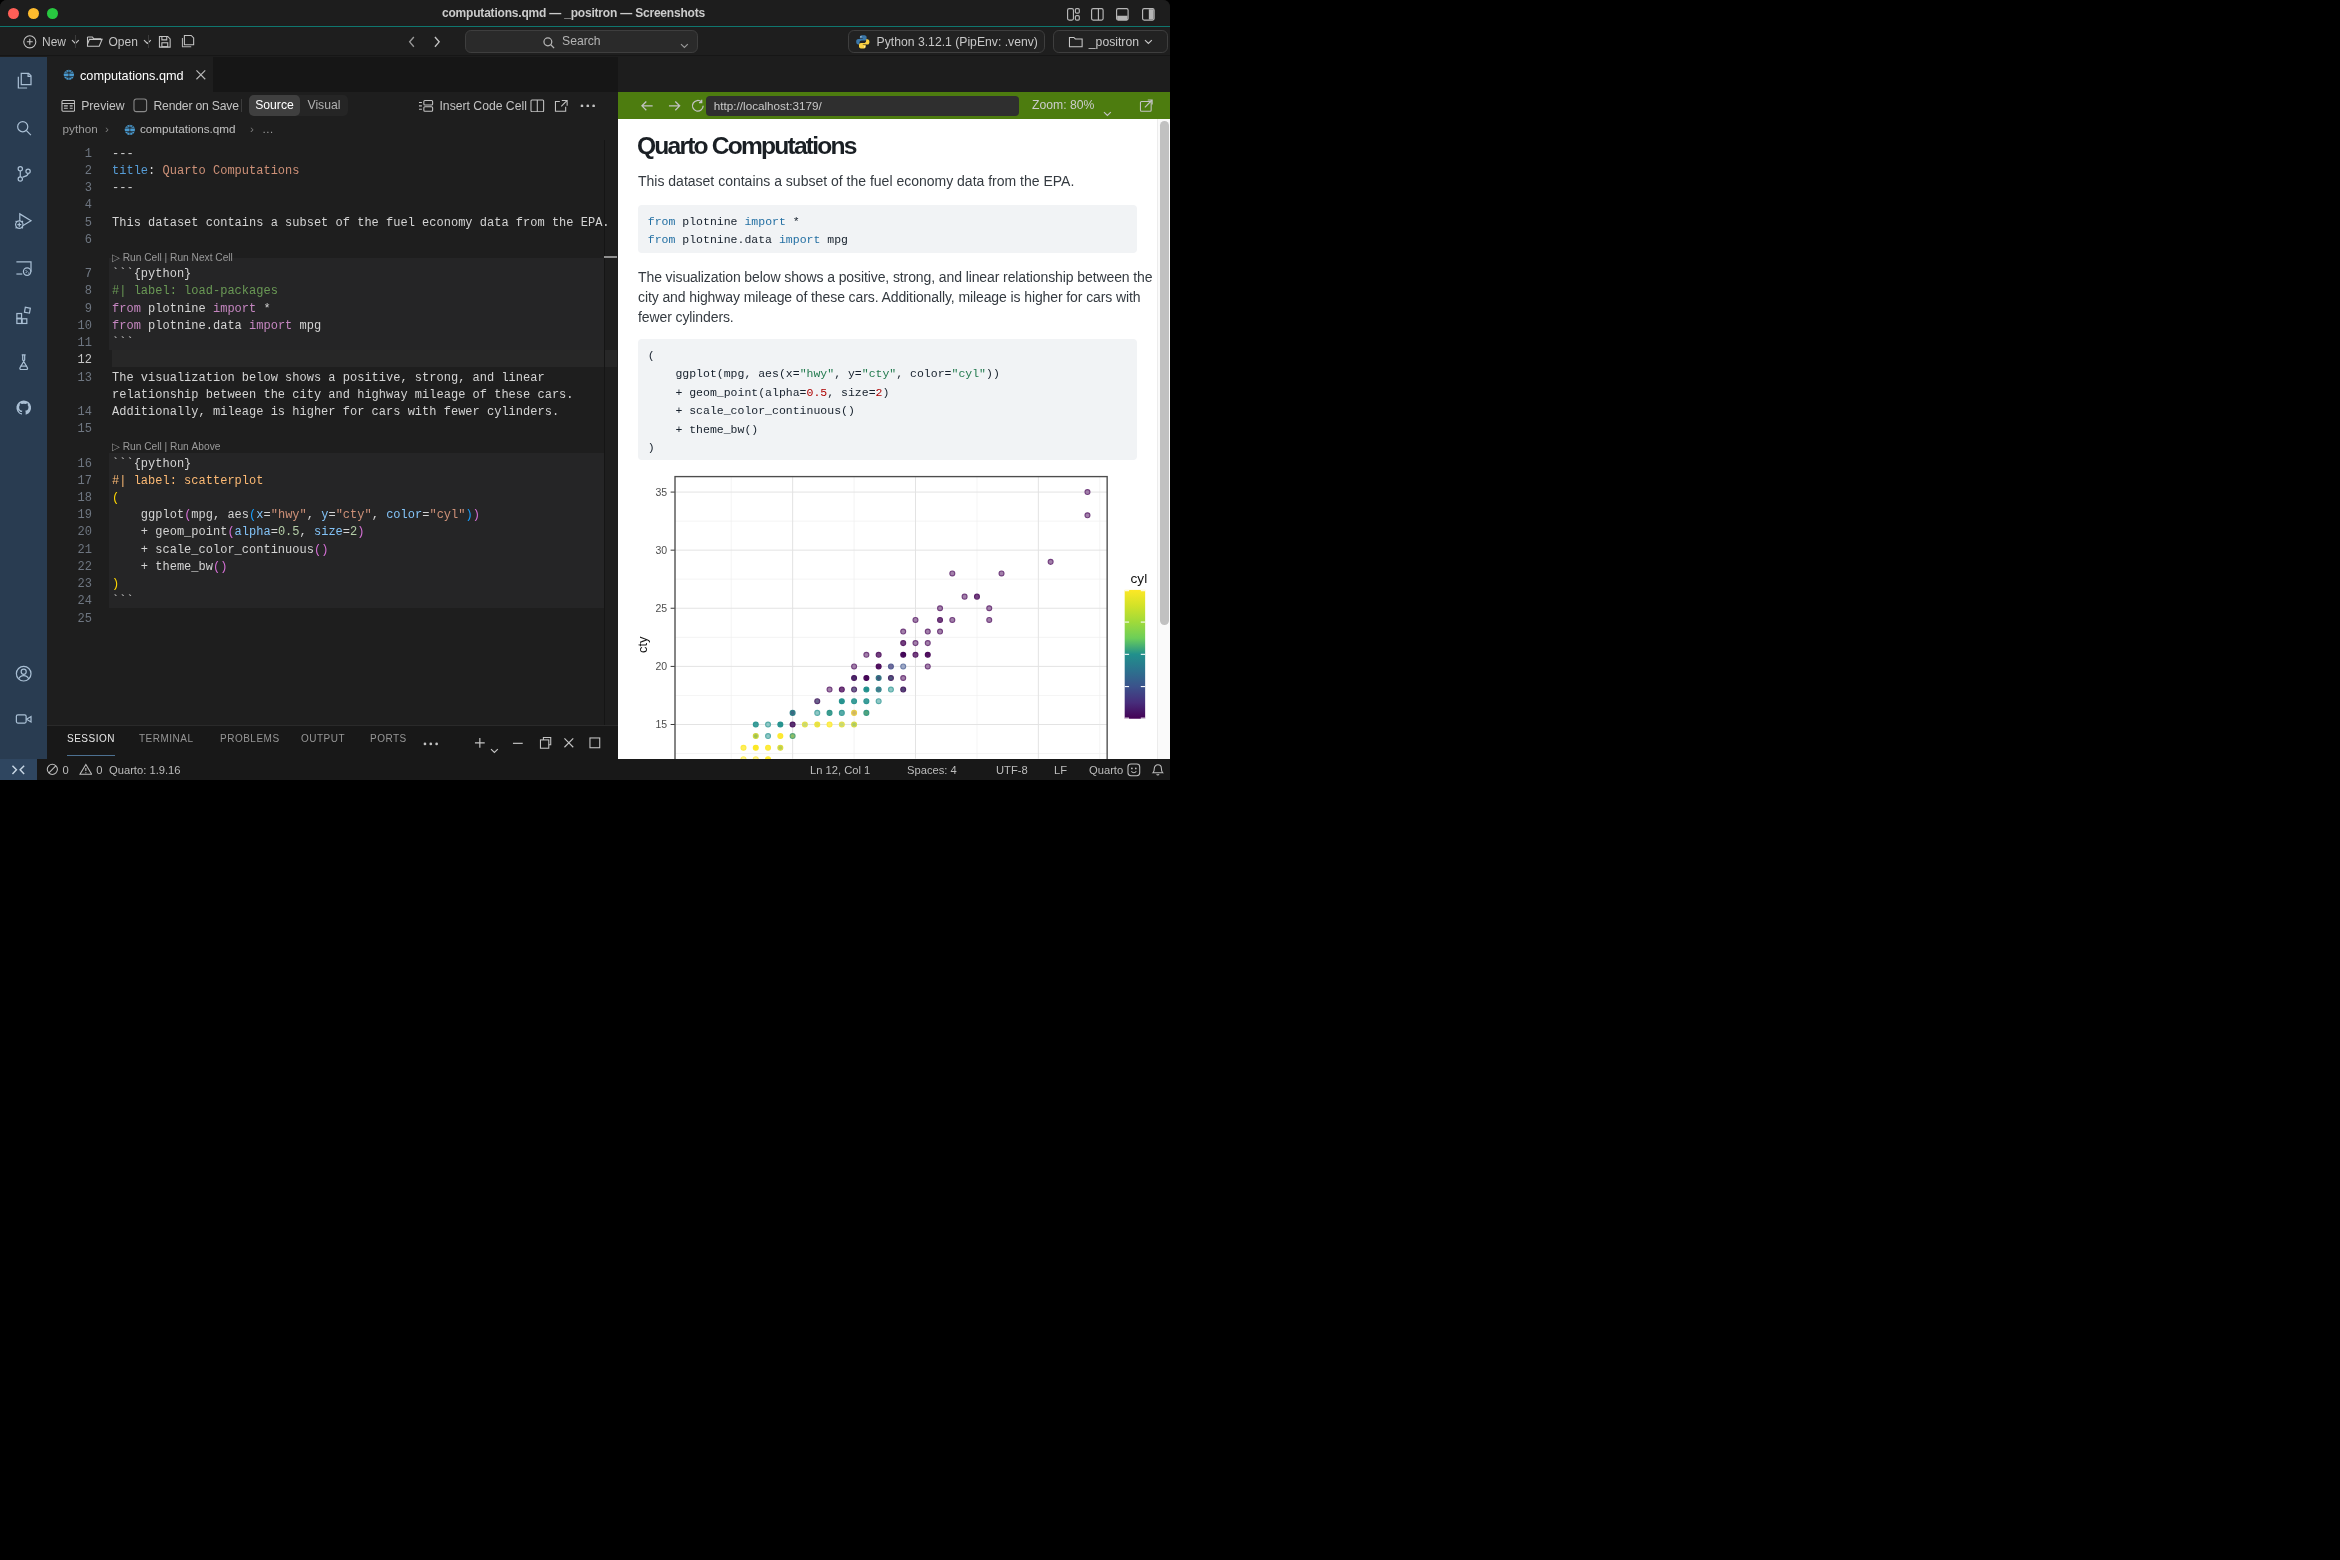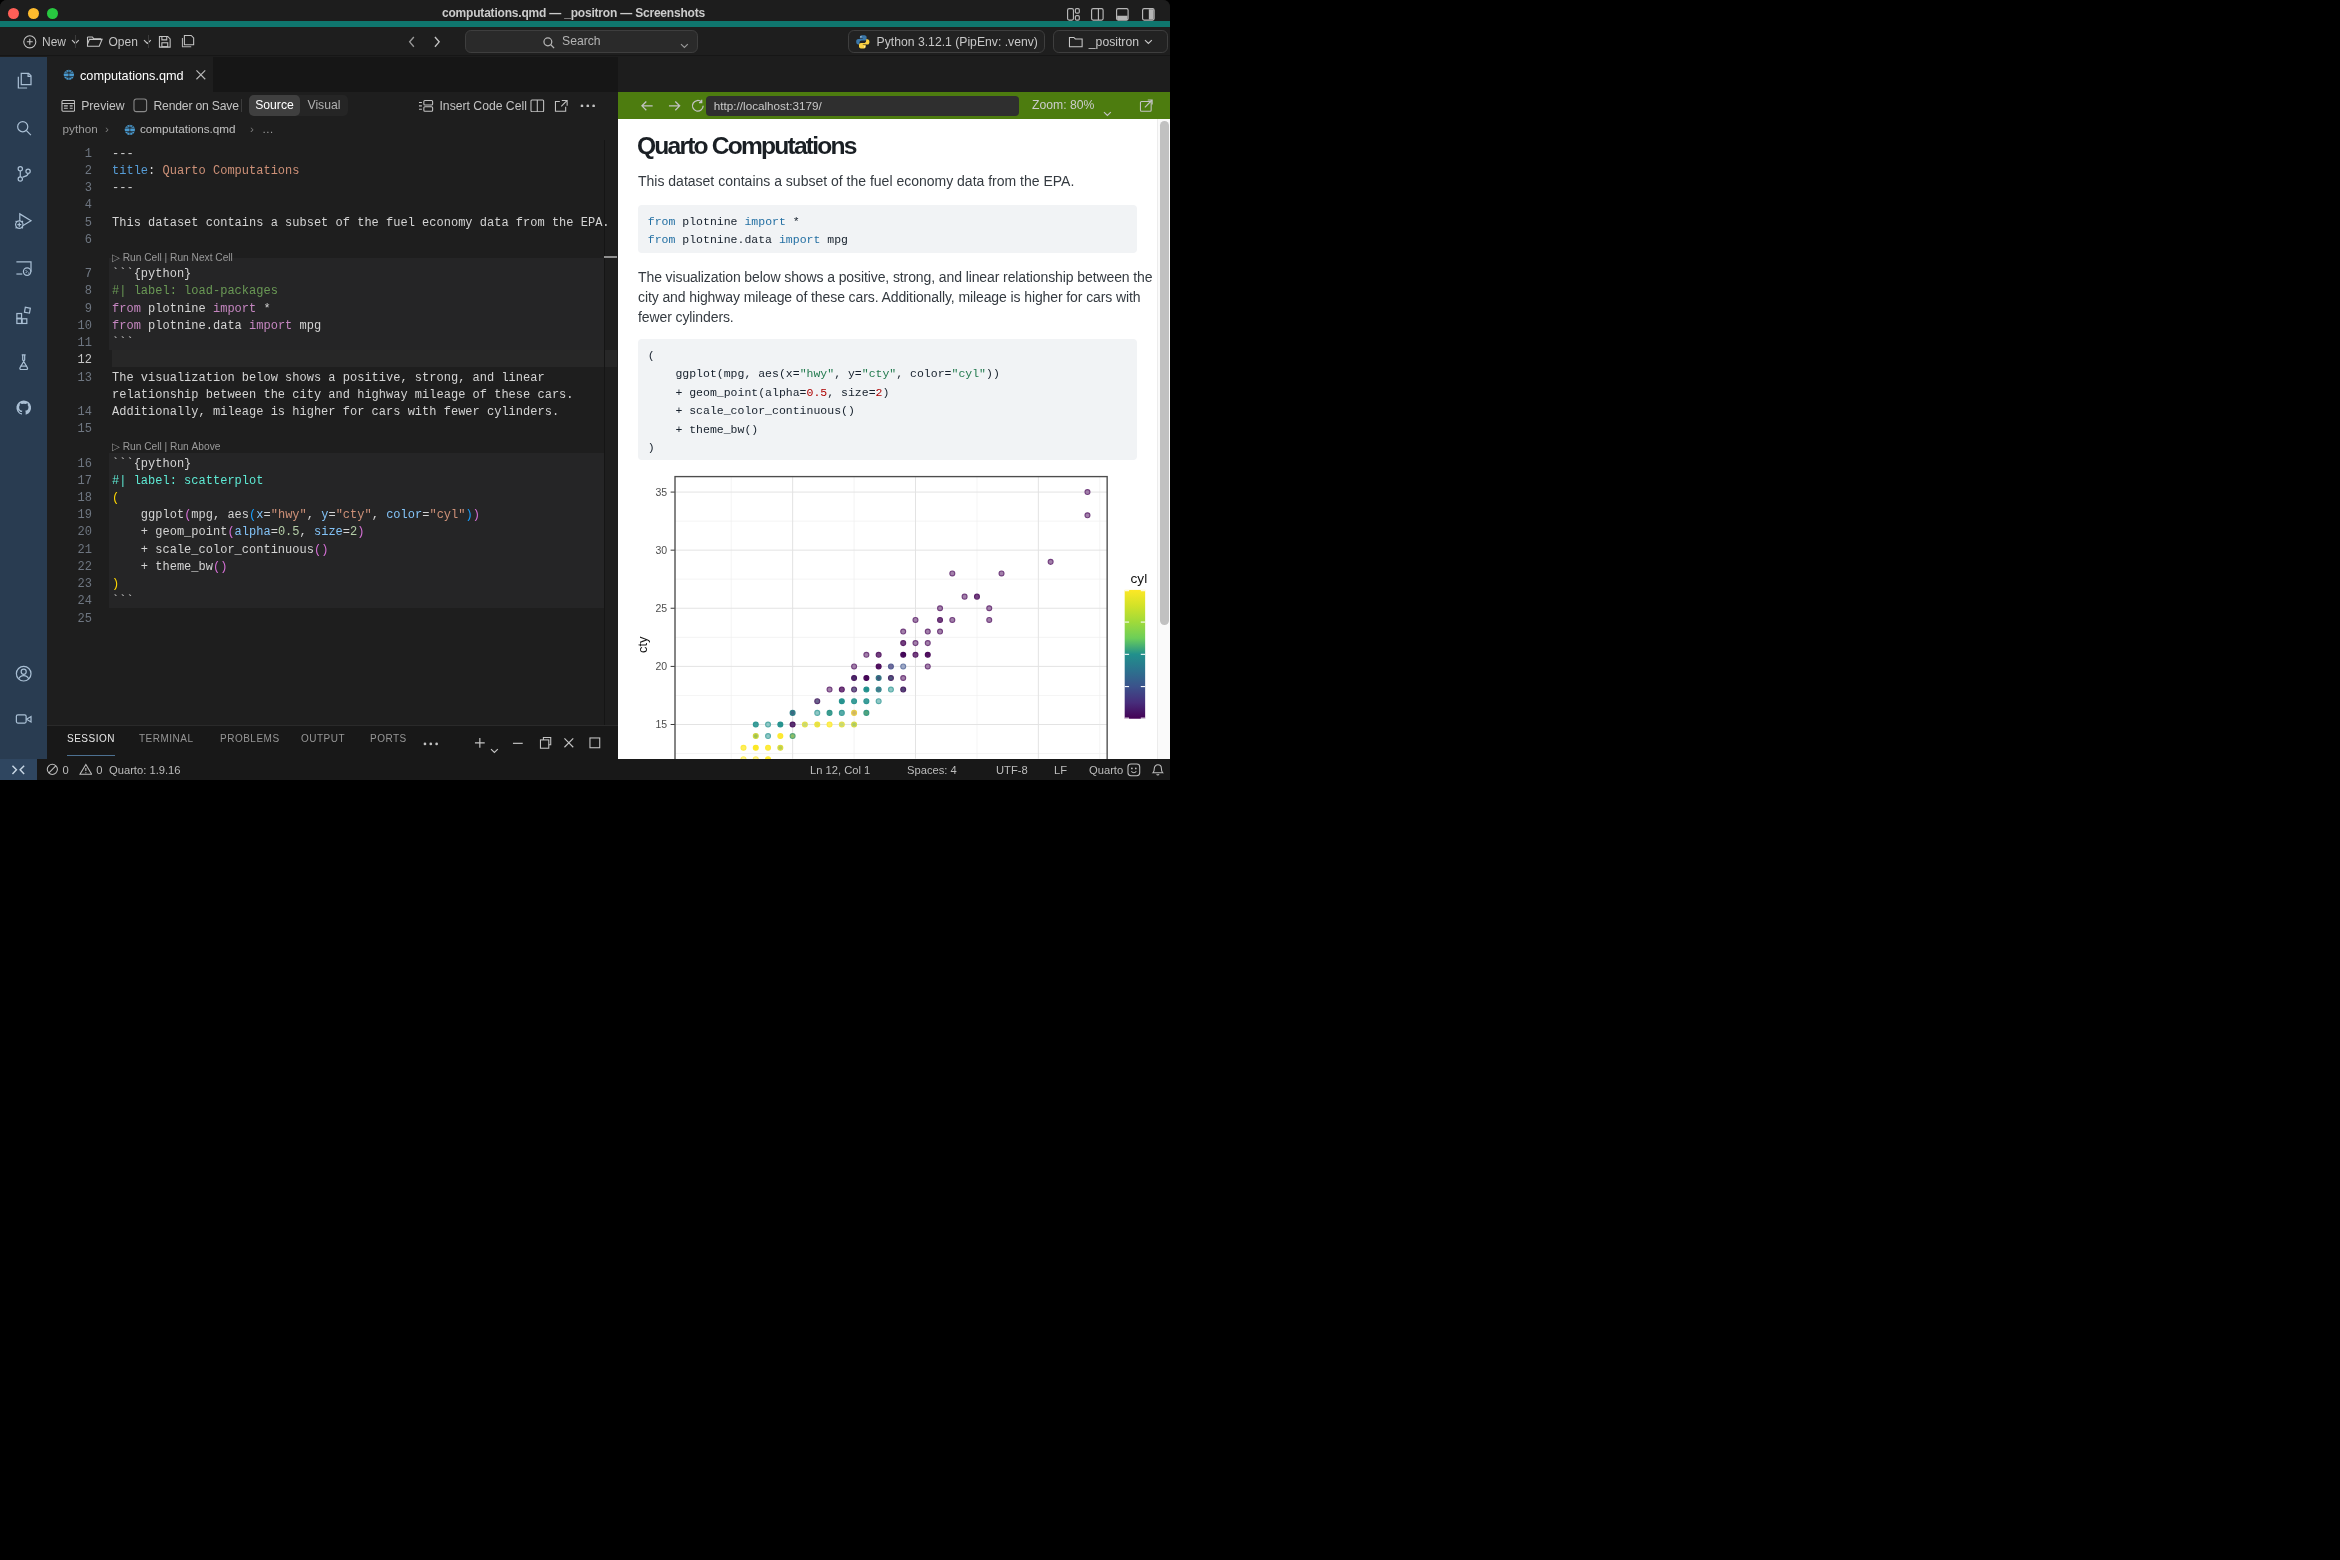--- a/index.html
+++ b/index.html
@@ -1,17 +1,17 @@
 <!DOCTYPE html>
 <html><head><meta charset="utf-8"><style>
 *{margin:0;padding:0;box-sizing:border-box}
 html,body{width:1170px;height:780px;overflow:hidden;background:#000000;font-family:"Liberation Sans",sans-serif;-webkit-font-smoothing:antialiased}
 #win{position:relative;width:1170px;height:780px;background:#1d1d1d;border-radius:6.8px 6.8px 0 0;overflow:hidden}
 
-#title{position:absolute;left:0;top:0;width:1170px;height:27px;background:#1d1d1d;border-bottom:6px solid #0f766e}
+#title{position:absolute;left:0;top:0;width:1170px;height:27px;background:#1d1d1d;border-bottom:1px solid #0f766e}
 .tl{position:absolute;top:8px;width:11.3px;height:11.3px;border-radius:50%}
 #title .t-text{position:absolute;top:0;line-height:26px;width:1147px;text-align:center;color:#cbcbcb;font-size:12px;font-weight:700;letter-spacing:-0.2px}
 .wicon{position:absolute;top:6.8px;color:#b6b6b6}
 
 #toolbar{position:absolute;left:0;top:27px;width:1170px;height:29px;background:#1e1e1e;border-bottom:1px solid #161616}
 .tb{position:absolute;top:0;height:29px;display:flex;align-items:center;color:#c3c3c3;font-size:12px;gap:4.9px}
 .vsep{position:absolute;top:7.8px;width:1px;height:13.7px;background:#3c3c3c}
 #searchbox{position:absolute;left:465px;top:3.4px;width:233px;height:22.4px;background:#2a2a2a;border:1px solid #3e3e3e;border-radius:5.9px;color:#b4b4b4;font-size:12.2px}
 #pybtn{position:absolute;left:848px;top:3.4px;width:197px;height:22.4px;background:#222;border:1px solid #3e3e3e;border-radius:5.9px;color:#c8c8c8;font-size:12.2px;display:flex;align-items:center;justify-content:center;gap:5.9px}
 #posbtn{position:absolute;left:1053px;top:3.4px;width:115px;height:22.4px;background:#222;border:1px solid #3e3e3e;border-radius:5.9px;color:#c8c8c8;font-size:12.2px;display:flex;align-items:center;justify-content:center;gap:4.9px}
@@ -314,21 +314,21 @@
       <div class="crow" style="top:230px"><span style="color:#d4d4d4">The&nbsp;visualization&nbsp;below&nbsp;shows&nbsp;a&nbsp;positive,&nbsp;strong,&nbsp;and&nbsp;linear</span></div>
 <div class="crow" style="top:247px"><span style="color:#d4d4d4">relationship&nbsp;between&nbsp;the&nbsp;city&nbsp;and&nbsp;highway&nbsp;mileage&nbsp;of&nbsp;these&nbsp;cars.</span></div>
 <div class="gut" style="top:264px">14</div>
       <div class="crow" style="top:264px"><span style="color:#d4d4d4">Additionally,&nbsp;mileage&nbsp;is&nbsp;higher&nbsp;for&nbsp;cars&nbsp;with&nbsp;fewer&nbsp;cylinders.</span></div>
 <div class="gut" style="top:281px">15</div>
       <div class="crow" style="top:281px"></div>
 <div class="lens" style="top:300px">▷&nbsp;Run&nbsp;Cell&nbsp;|&nbsp;Run&nbsp;Above</div>
 <div class="gut" style="top:316px">16</div>
       <div class="crow" style="top:316px"><span style="color:#d4d4d4">```{python}</span></div>
 <div class="gut" style="top:333px">17</div>
-      <div class="crow" style="top:333px"><span style="color:#5eead4">#|&nbsp;label:&nbsp;scatterplot</span></div>
+      <div class="crow" style="top:333px"><span style="color:#fdba74">#|&nbsp;label:&nbsp;scatterplot</span></div>
 <div class="gut" style="top:350px">18</div>
       <div class="crow" style="top:350px"><span style="color:#FFD700">(</span></div>
 <div class="gut" style="top:367px">19</div>
       <div class="crow" style="top:367px"><span style="color:#d4d4d4">&nbsp;&nbsp;&nbsp;&nbsp;ggplot</span><span style="color:#D670D6">(</span><span style="color:#d4d4d4">mpg,&nbsp;aes</span><span style="color:#179FFF">(</span><span style="color:#83c3f7">x</span><span style="color:#d4d4d4">=</span><span style="color:#CE9178">"hwy"</span><span style="color:#d4d4d4">,&nbsp;</span><span style="color:#83c3f7">y</span><span style="color:#d4d4d4">=</span><span style="color:#CE9178">"cty"</span><span style="color:#d4d4d4">,&nbsp;</span><span style="color:#83c3f7">color</span><span style="color:#d4d4d4">=</span><span style="color:#CE9178">"cyl"</span><span style="color:#179FFF">)</span><span style="color:#D670D6">)</span></div>
 <div class="gut" style="top:384px">20</div>
       <div class="crow" style="top:384px"><span style="color:#d4d4d4">&nbsp;&nbsp;&nbsp;&nbsp;+&nbsp;geom_point</span><span style="color:#D670D6">(</span><span style="color:#83c3f7">alpha</span><span style="color:#d4d4d4">=</span><span style="color:#B5CEA8">0.5</span><span style="color:#d4d4d4">,&nbsp;</span><span style="color:#83c3f7">size</span><span style="color:#d4d4d4">=</span><span style="color:#B5CEA8">2</span><span style="color:#D670D6">)</span></div>
 <div class="gut" style="top:402px">21</div>
       <div class="crow" style="top:402px"><span style="color:#d4d4d4">&nbsp;&nbsp;&nbsp;&nbsp;+&nbsp;scale_color_continuous</span><span style="color:#D670D6">(</span><span style="color:#D670D6">)</span></div>
 <div class="gut" style="top:419px">22</div>
       <div class="crow" style="top:419px"><span style="color:#d4d4d4">&nbsp;&nbsp;&nbsp;&nbsp;+&nbsp;theme_bw</span><span style="color:#D670D6">(</span><span style="color:#D670D6">)</span></div>

